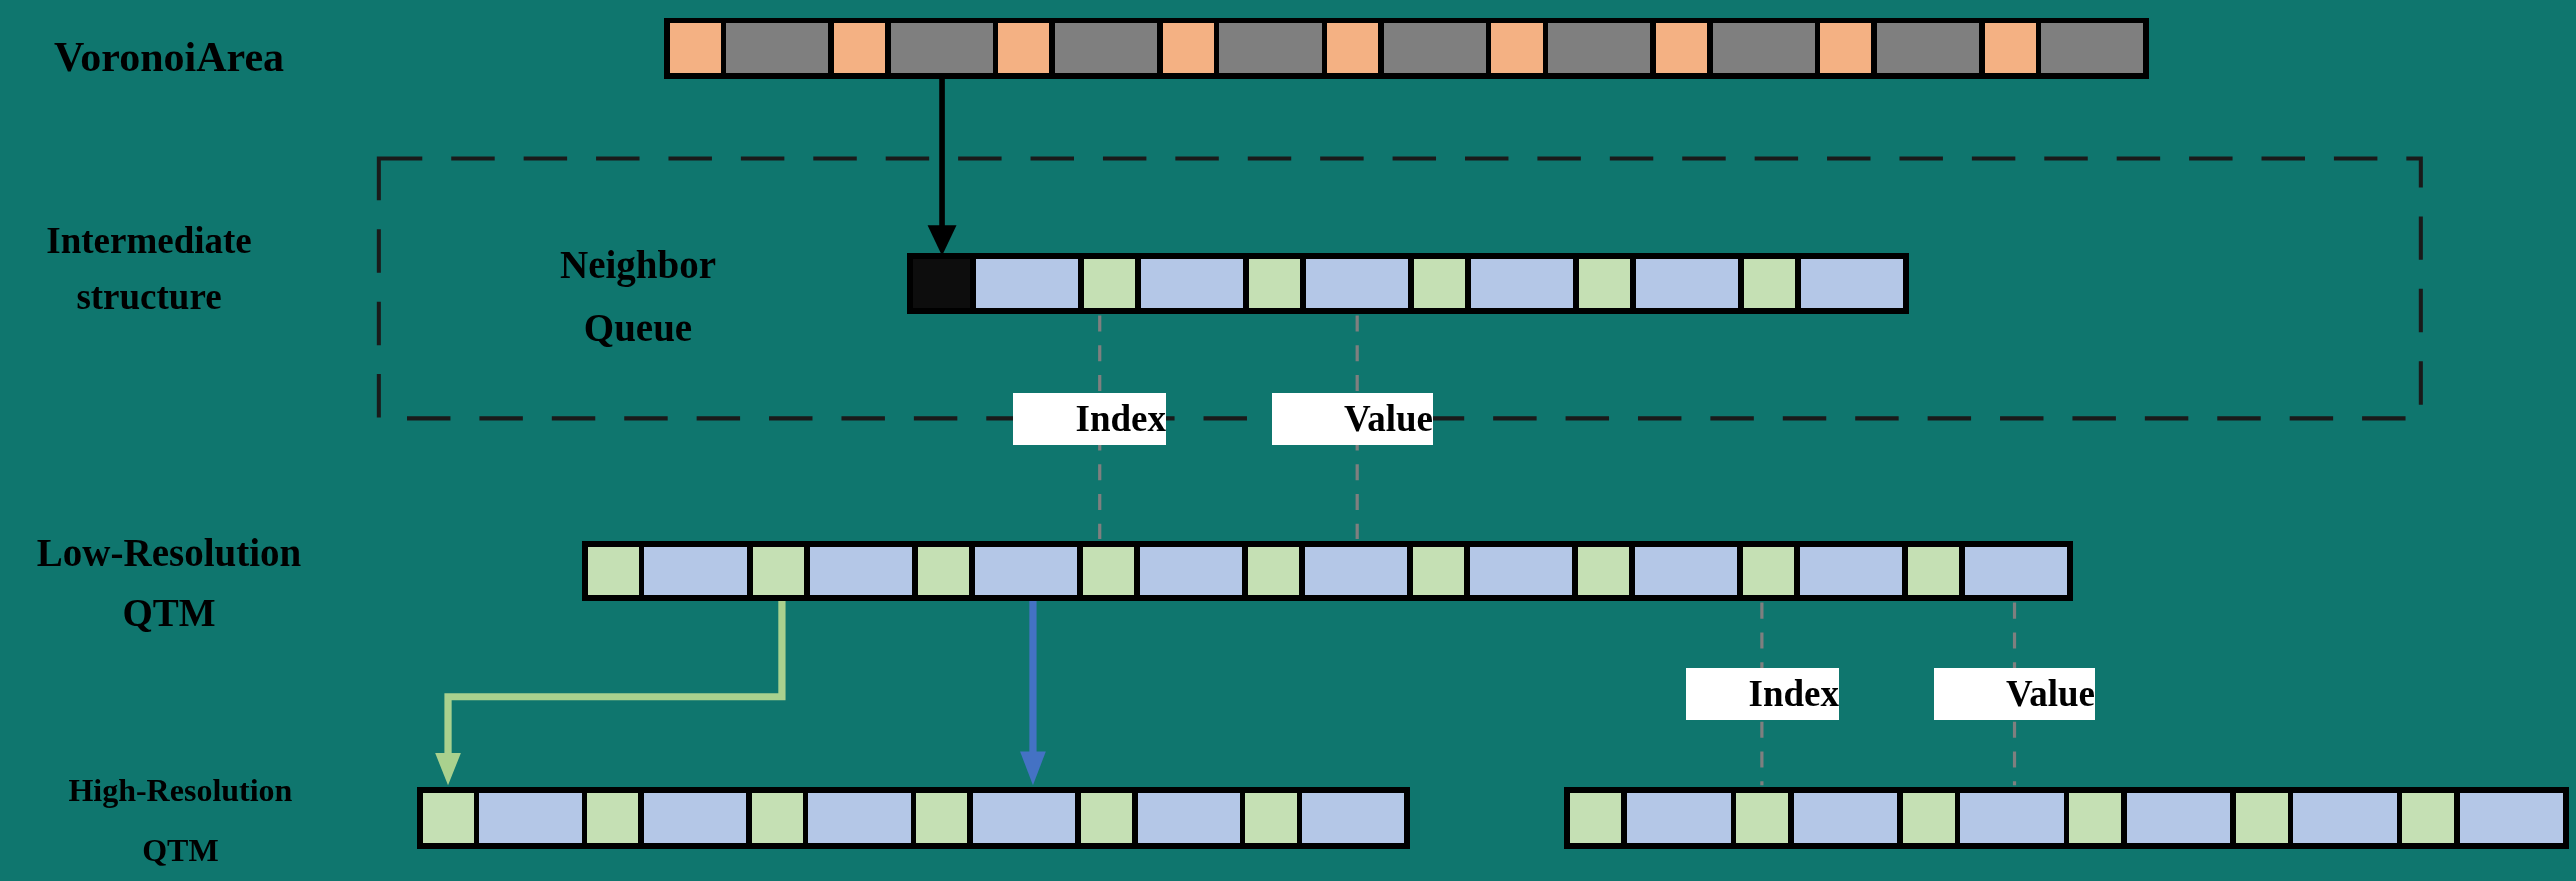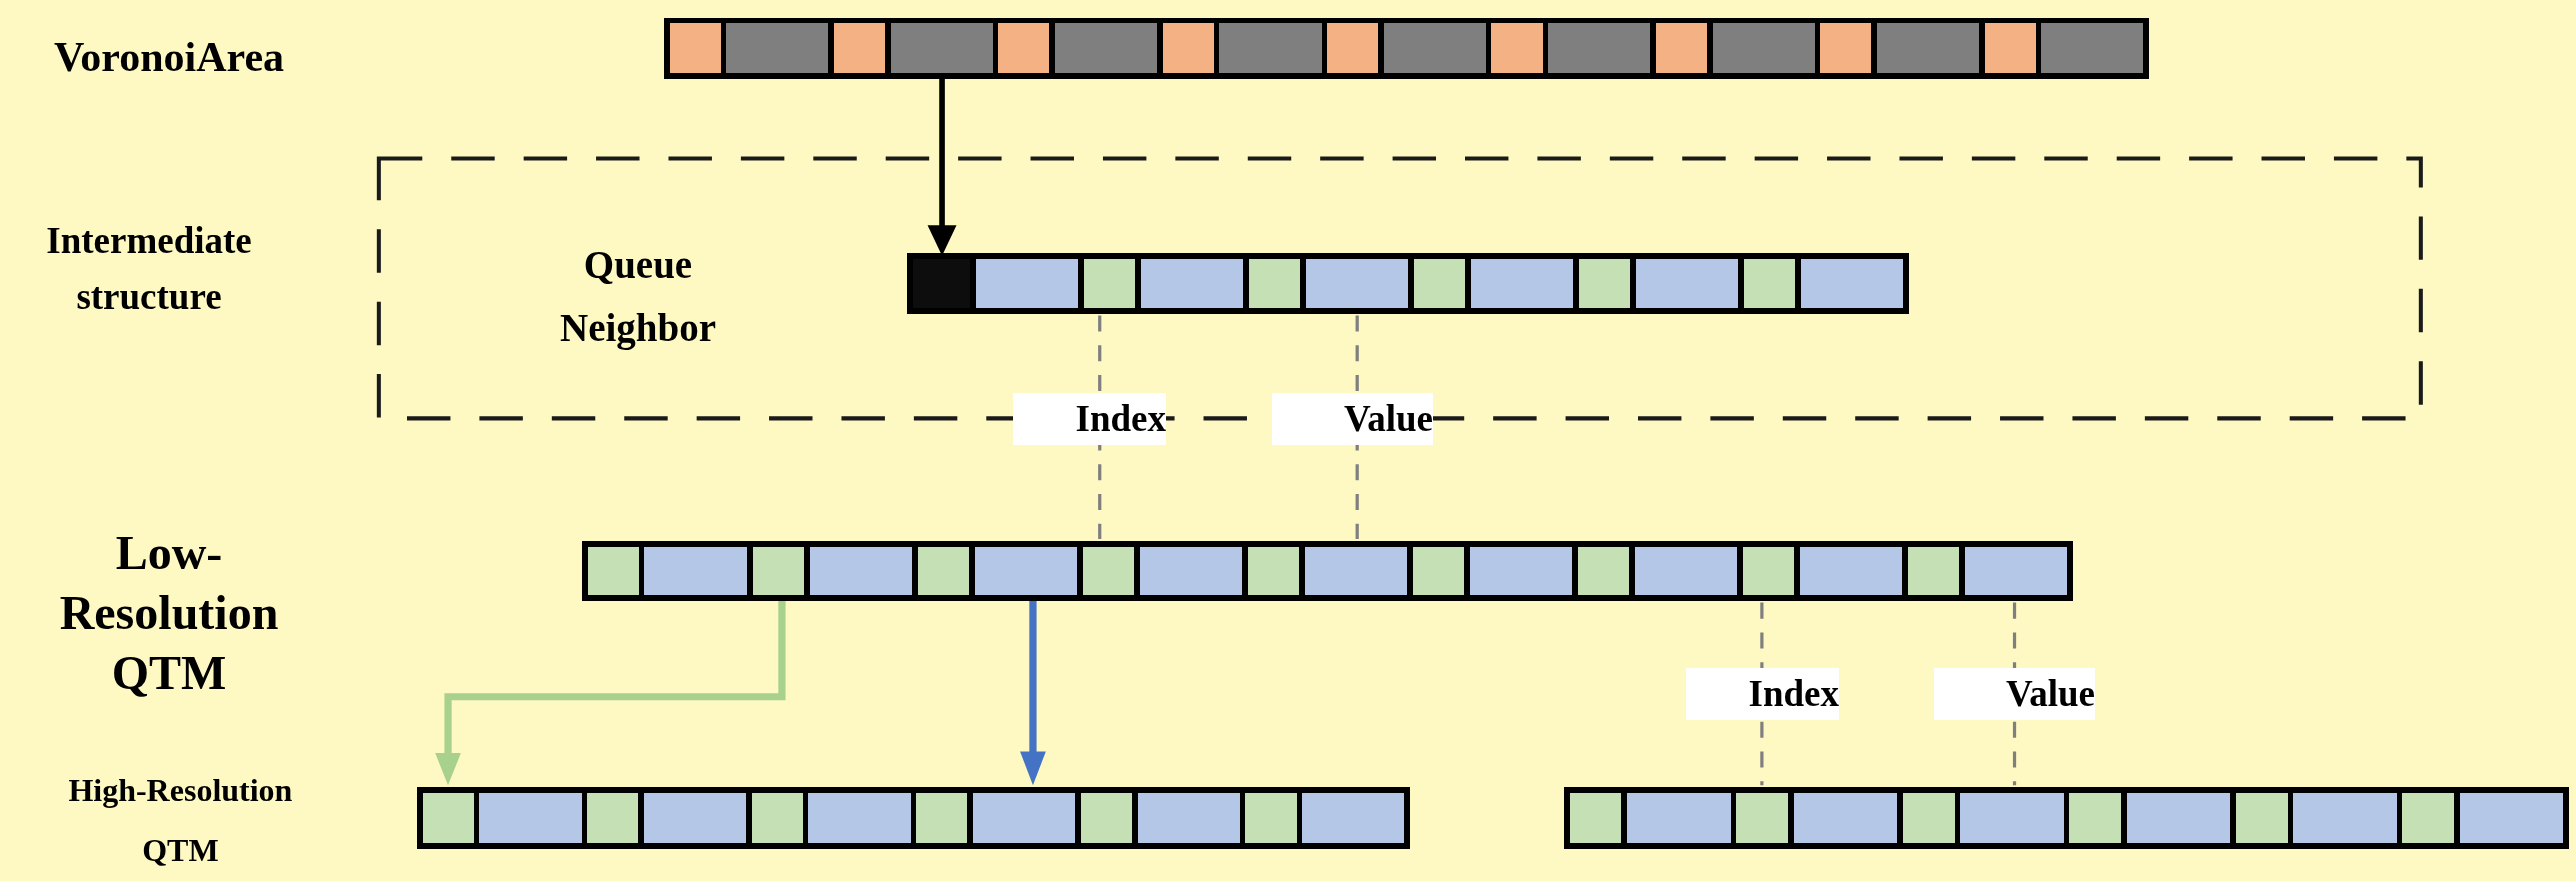--- a/index.html
+++ b/index.html
@@ -1,25 +1,25 @@
 <!DOCTYPE html>
 <html style="--voronoi-cell-orange: #F4B183; --voronoi-cell-gray: #7F7F7F; --qtm-cell-blue: #B4C7E7; --qtm-cell-green: #C5E0B4; --queue-head-black: #0D0D0D; --arrow-black: #000000; --arrow-green: #A9D18E; --arrow-blue: #4472C4; --dashed-line-gray: #7F7F7F; --box-border: #1A1A1A;font-size:13px"><head>
 <meta charset="utf-8">
 <style>
   html,body{margin:0;padding:0;background:#fff;}
   .canvas{
-    position:relative;width:2576px;height:881px;background:#fef9c3;overflow:hidden;
+    position:relative;width:2576px;height:881px;background:#0f766e;overflow:hidden;
     font-family:"Liberation Serif","DejaVu Serif",serif;font-weight:bold;color:#000;
   }
   .overlay{position:absolute;left:0;top:0;z-index:1;}
   .label{position:absolute;text-align:center;z-index:2;}
   .lbl-voronoi{left:24px;top:32px;width:290px;font-size:42px;line-height:50px;}
   .lbl-intermediate{left:0px;top:213px;width:266px;font-size:37px;line-height:56px;margin-left:16px;}
   .lbl-queue{left:509px;top:233px;width:258px;font-size:39px;line-height:63px;}
-  .lbl-lowres{left:8px;top:523px;width:322px;font-size:48px;line-height:60px;}
+  .lbl-lowres{left:8px;top:523px;width:322px;font-size:39px;line-height:60px;}
   .lbl-highres{left:6.4px;top:760px;width:348px;font-size:32px;line-height:60px;}
   .tag{position:absolute;z-index:2;background:#fff;font-size:37px;line-height:52px;height:52px;text-align:right;}
   .tag-idx-top{left:1013px;top:393px;width:153px;}
   .tag-val-top{left:1272px;top:393px;width:161px;}
   .tag-idx-bot{left:1686px;top:668px;width:153px;}
   .tag-val-bot{left:1934px;top:668px;width:161px;}
   .bar{
     position:absolute;display:flex;background:#000;padding:5.6px;gap:5.6px;
     box-sizing:border-box;z-index:3;
   }
@@ -61,22 +61,22 @@
   </svg>
 
   <div class="label lbl-voronoi">VoronoiArea</div>
 
   <div class="label lbl-intermediate">
     <div>Intermediate</div>
     <div>structure</div>
   </div>
 
   <div class="label lbl-queue">
+    <div>Neighbor</div>
     <div>Queue</div>
-    <div>Neighbor</div>
   </div>
 
   <div class="label lbl-lowres">
     <div>Low-Resolution</div>
     <div>QTM</div>
   </div>
 
   <div class="label lbl-highres">
     <div>High-Resolution</div>
     <div>QTM</div>

